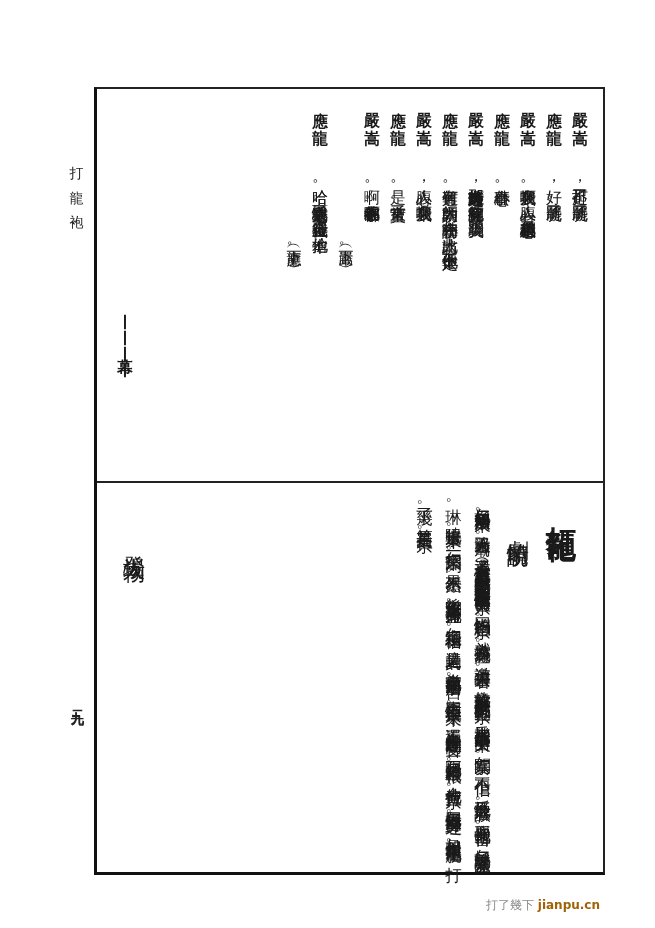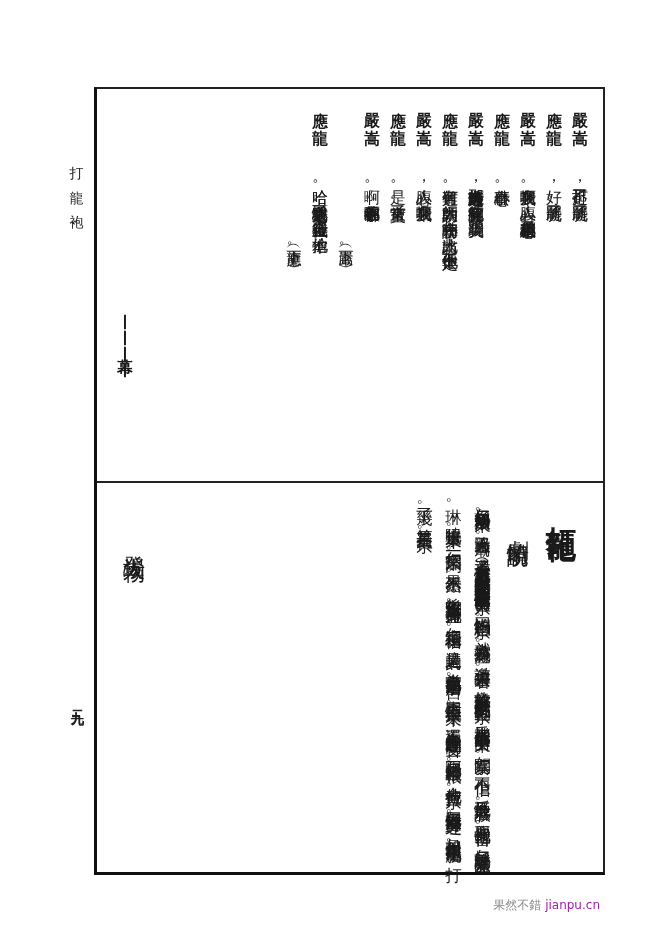--- a/index.html
+++ b/index.html
@@ -58,21 +58,21 @@
       font-size:16.5px; line-height:29px; letter-spacing:1.1px;
       width:370px;
     }
     .cast-heading {
       position:absolute; left:22px; top:55px; writing-mode: vertical-rl; text-orientation:upright;
       font-size:22px; letter-spacing:2px;
     }
     .watermark {
       position:absolute; right:55px; top:897px; font-family:"DejaVu Sans", sans-serif; font-size:12px; color:#8a8a8a;
     }
-    .watermark .url { color:#a21caf; }
+    .watermark .url { color:#a16207;font-weight:bold; }
   </style>
 </head>
 <body>
 
 <div>
   <div class="margin-title">打龍袍</div>
   <div class="page-num">二九九</div>
 
   <div class="frame">
     <div class="top-pane">
@@ -97,16 +97,16 @@
 
     <div class="bottom-pane">
       <div class="play-title">打龍袍</div>
       <div class="synopsis-heading">劇情說明</div>
       <div class="synopsis">包拯自辰州放糧回來。路過天齊廟。遇着了李太后（戲情可參看老旦戲中之斷太后）同朝想把李后蒙冤遭難情節奏明仁宗。因怕觸怒仁宗。就着人扮演花燈。邀請仁宗去看。故意扮演些不忠不孝的戲來打動仁宗。乘機把李后的事申奏出來。仁宗聞奏。不但不信。反怪他不該欺君。覺要把他斬首。包拯就說老太監陳琳。曉得這事本末。仁宗招來一問。果然不錯。後宮忽報劉太后自盡身死。仁宗這纔相信。這是真的。當命包拯迎李后回宮。李后因怪仁宗二十年來。還不知生身之母在民間受苦。賜包拯紫金棍一根。命他責打仁宗。包拯因無臣打君之理。如是叫仁宗把龍袍脫下。打了幾下。算是責罰了仁宗。</div>
       <div class="cast-heading">登場人物</div>
     </div>
   </div>
 
   <div class="watermark">
-    <span>果然不錯</span>
+    <span>打了幾下</span>
     <span class="url">jianpu.cn</span>
   </div>
 </div>
 
 </body></html>

